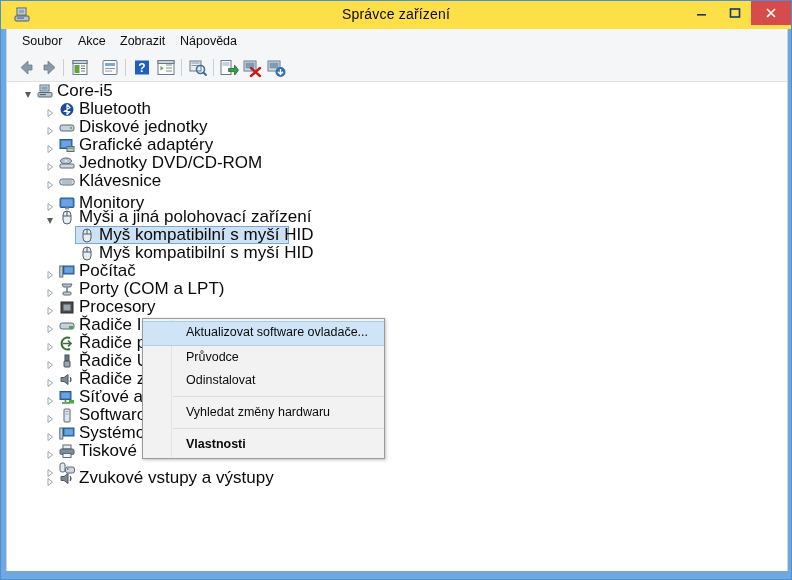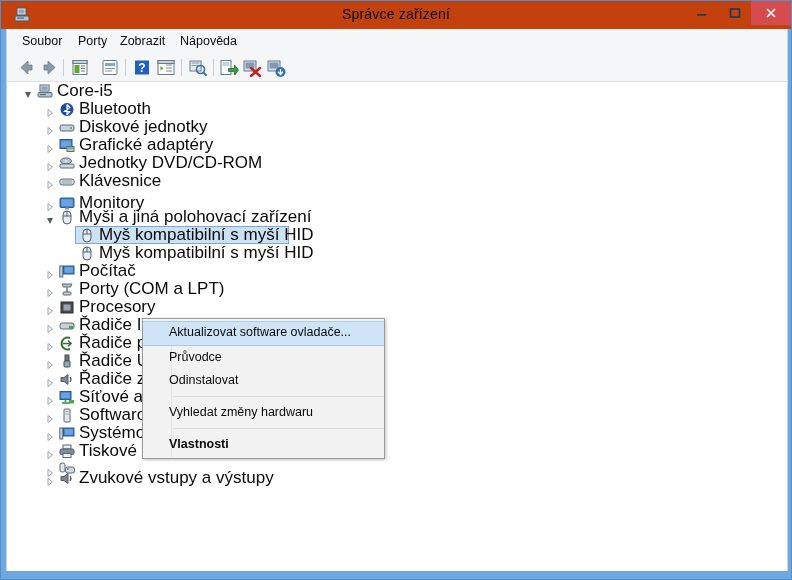--- a/index.html
+++ b/index.html
@@ -21,21 +21,21 @@
     left: 0; top: 0;
     width: 792px; height: 580px;
     background: #6fa8e0;
     box-sizing: border-box;
     border: 1px solid #4d8fd1;
   }
   #titlebar {
     position: absolute;
     left: 0; top: 0;
     width: 790px; height: 28px;
-    background: #c2410c;
+    background: #fde047;
   }
   #title-icon {
     position: absolute;
     left: 12px; top: 5px;
     width: 18px; height: 18px;
   }
   #title-text {
     position: absolute;
     left: 0; top: 5px;
     width: 790px;
@@ -174,21 +174,21 @@
     position: absolute;
     left: 1px; top: 1px;
     width: 27px; bottom: 1px;
     background: #f2f2f2;
     border-right: 1px solid #e3e3e3;
   }
   .cm-item {
     position: relative;
     height: 23px;
     line-height: 23px;
-    padding-left: 26px;
+    padding-left: 43px;
     font-size: 12.5px;
     color: #0a0a0a;
     cursor: default;
     z-index: 2;
   }
   .cm-item.highlight {
     background: #cfe4f7;
     border-top: 1px solid #a9cded;
     border-bottom: 1px solid #a9cded;
     line-height: 21px;
@@ -259,21 +259,21 @@
           <path d="M3 3 L11 11 M11 3 L3 11" stroke="#ffffff" stroke-width="1.7" fill="none"></path>
         </svg>
       </span>
     </div>
   </div>
 
   <div id="client">
 
     <div id="menubar">
       <div class="menu-item" style="left:8px">Soubor</div>
-      <div class="menu-item" style="left:64px">Porty</div>
+      <div class="menu-item" style="left:64px">Akce</div>
       <div class="menu-item" style="left:106px">Zobrazit</div>
       <div class="menu-item" style="left:166px">Nápověda</div>
     </div>
 
     <div id="toolbar">
       <div class="tb-btn" style="left:8px">
         <svg width="22" height="21" viewBox="0 0 22 21">
           <path d="M13 4 L6 10.5 L13 17 L13 13 L17 13 L17 8 L13 8 Z" fill="#8a9aa8" stroke="#6d7d8b" stroke-width=".8" stroke-linejoin="round"></path>
         </svg>
       </div>

